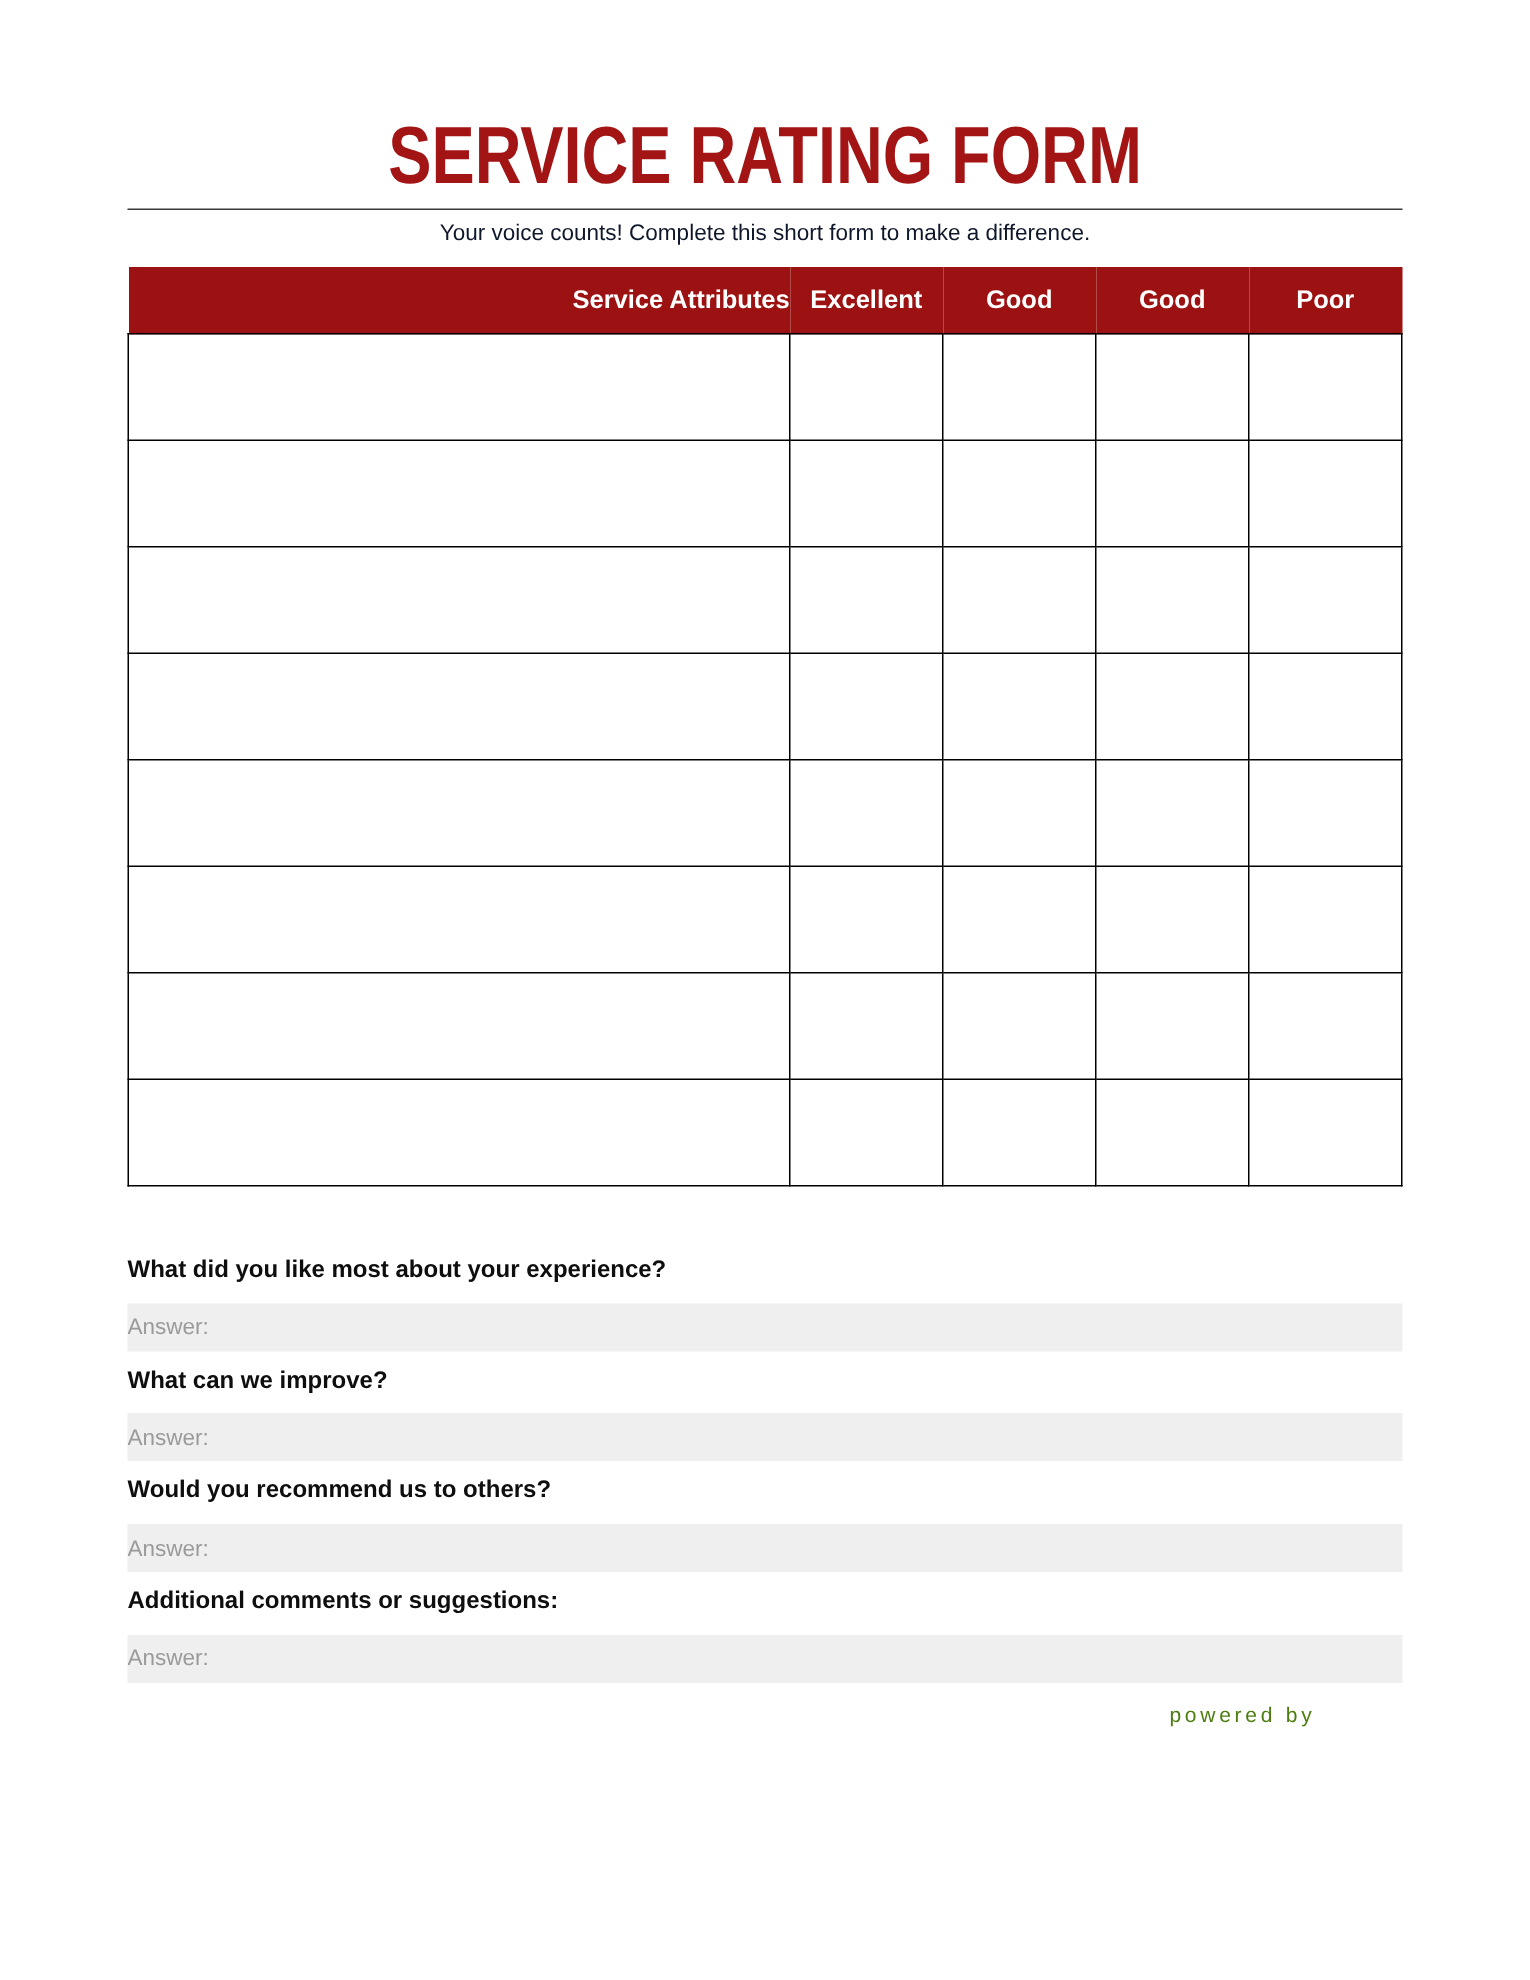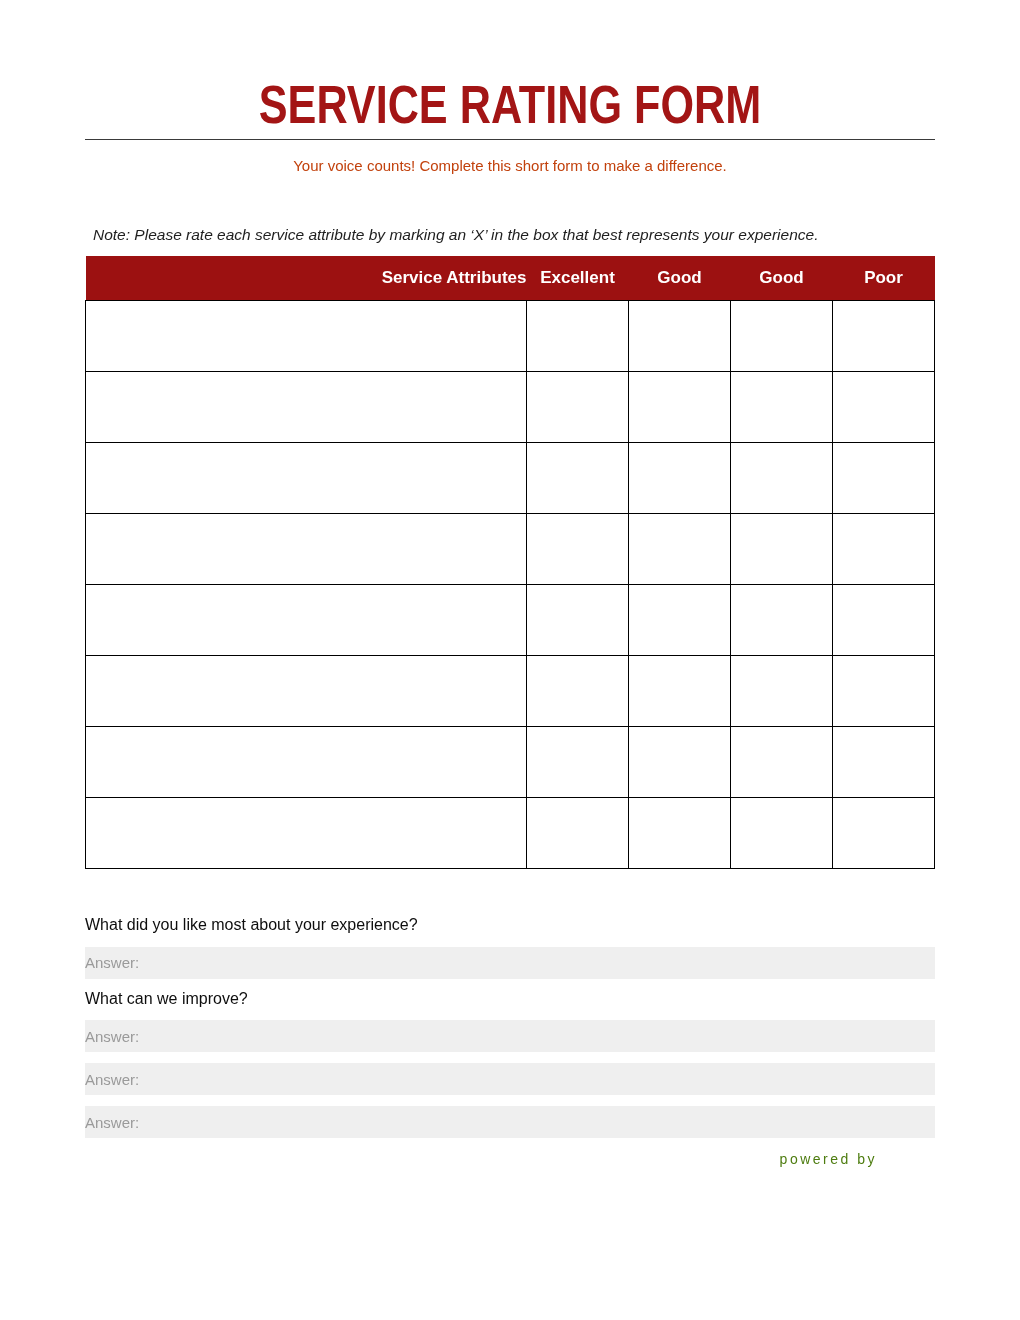--- a/index.html
+++ b/index.html
@@ -27,25 +27,25 @@
     color:var(--title-red, #A31515);
     white-space:nowrap;
   }
   .title span {
     display:inline-block;
     transform:scaleX(0.80);
     transform-origin:center;
   }
   .divider { margin-top:8px; border-top:1.5px solid #3a3a3a; }
   .subtitle {
-    margin-top:17px;
+    margin-top:7px;
     text-align:center;
     font-size:15px;
     line-height:1.25;
-    color:#c2410c;
+    color:#0f172a;
   }
 
   
   .note {
     margin-top:50px;
     font-style:italic;
     font-size:15.5px;
     color:#1f1f1f;
     padding-left:8px;
   }
@@ -69,21 +69,21 @@
   th.rate-col { text-align:center; }
   tbody td {
     border:1.5px solid #000000;
     height:71px;
     background:#ffffff;
   }
 
   
   .questions { margin-top:47px; }
   .q-label {
-    font-weight:normal;
+    font-weight:bold;
     font-size:16px;
     line-height:1.1;
     margin-bottom:13px;
     color:#0e0e0e;
   }
   .answer {
     display:block;
     width:850px; height:32px;
     background:var(--answer-bg, #EFEFEF);
     border:none; outline:none;
@@ -110,21 +110,20 @@
 </head>
 <body>
 
 <div class="page">
   <div class="content">
 
     <h1 class="title"><span>SERVICE RATING FORM</span></h1>
     <div class="divider"></div>
     <div class="subtitle">Your voice counts! Complete this short form to make a difference.</div>
 
-    <div class="note">Note: Please rate each service attribute by marking an ‘X’ in the box that best represents your experience.</div>
 
     <table class="rating">
       <thead>
         <tr>
             <th class="attr-col">Service Attributes</th>
             <th class="rate-col">Excellent</th>
             <th class="rate-col">Good</th>
             <th class="rate-col">Good</th>
             <th class="rate-col">Poor</th>
           </tr>
@@ -194,24 +193,26 @@
     <div class="q-label">What did you like most about your experience?</div>
     <input class="answer" type="text" placeholder="Answer:" style="">
   </div>
 
   <div class="question">
     <div class="q-label">What can we improve?</div>
     <input class="answer" type="text" placeholder="Answer:" style="">
   </div>
 
   <div class="question">
-    <input class="answer" type="text" placeholder="Answer:" style="">
-  </div>
-
-  <div class="question">
+    <div class="q-label">Would you recommend us to others?</div>
+    <input class="answer" type="text" placeholder="Answer:" style="">
+  </div>
+
+  <div class="question">
+    <div class="q-label">Additional comments or suggestions:</div>
     <input class="answer" type="text" placeholder="Answer:" style="">
   </div>
 </div>
 
     <div class="footer">
       <div class="powered">powered by</div>
     </div>
 
   </div>
 </div>

